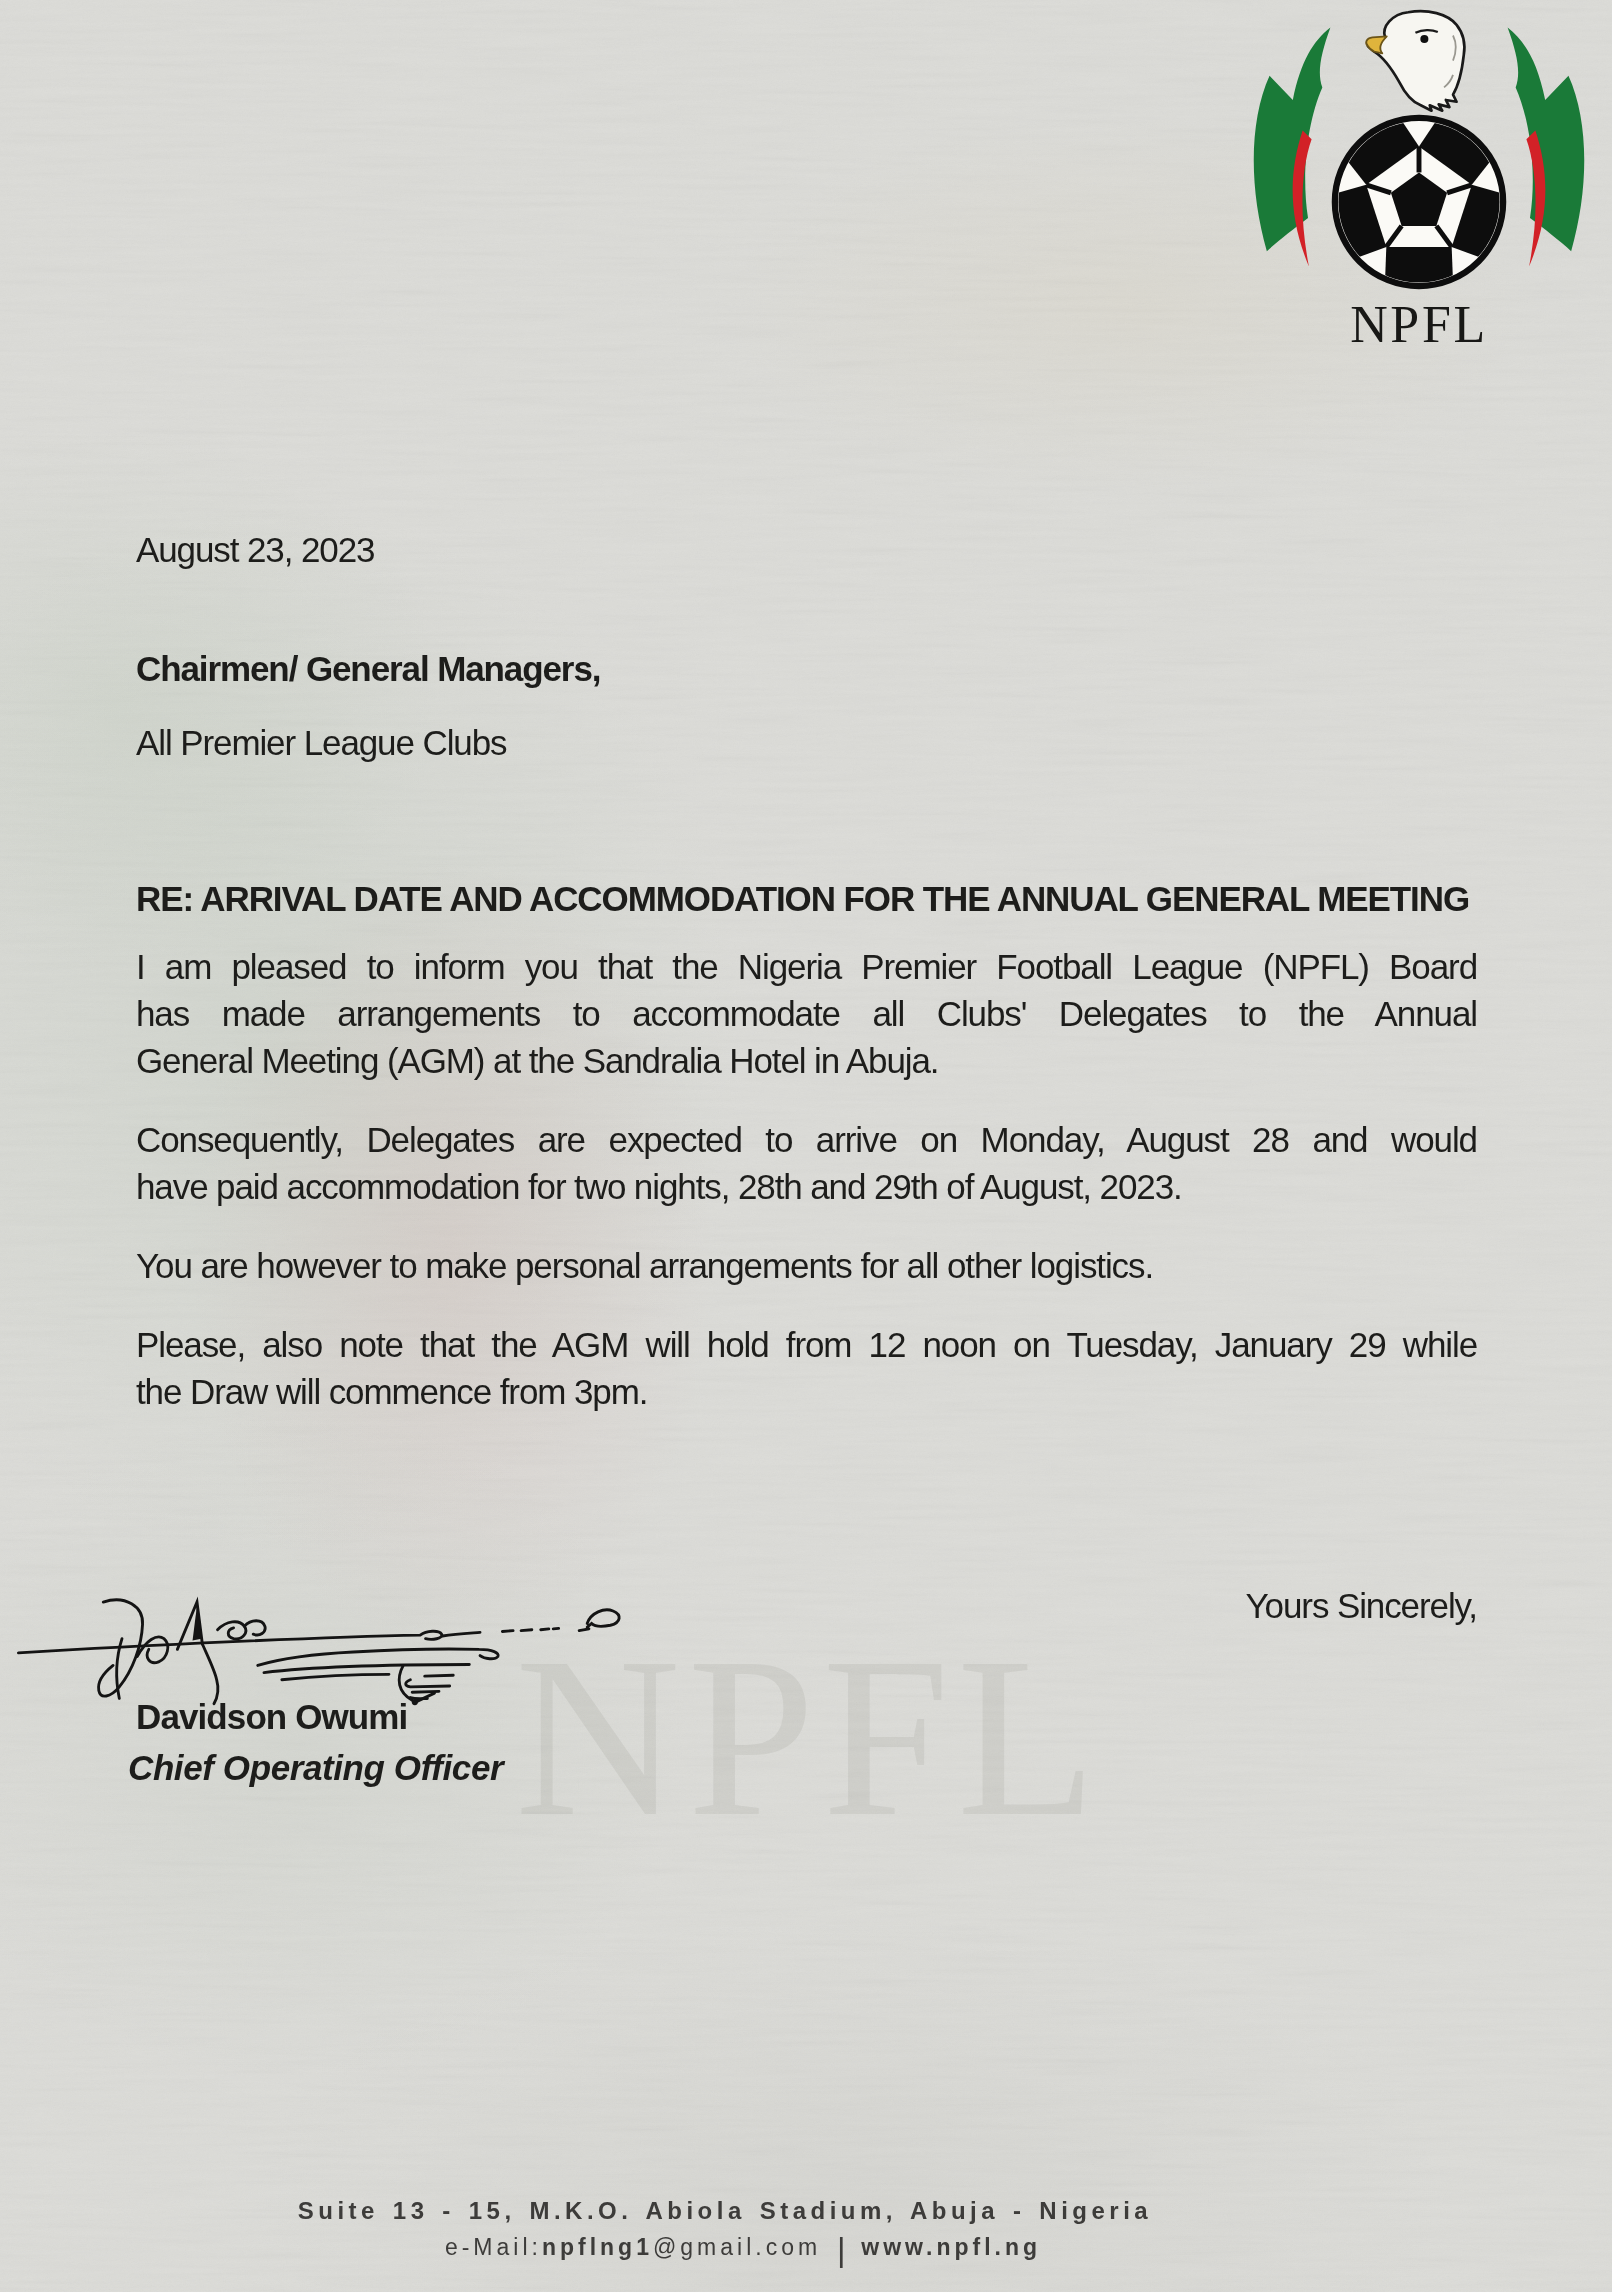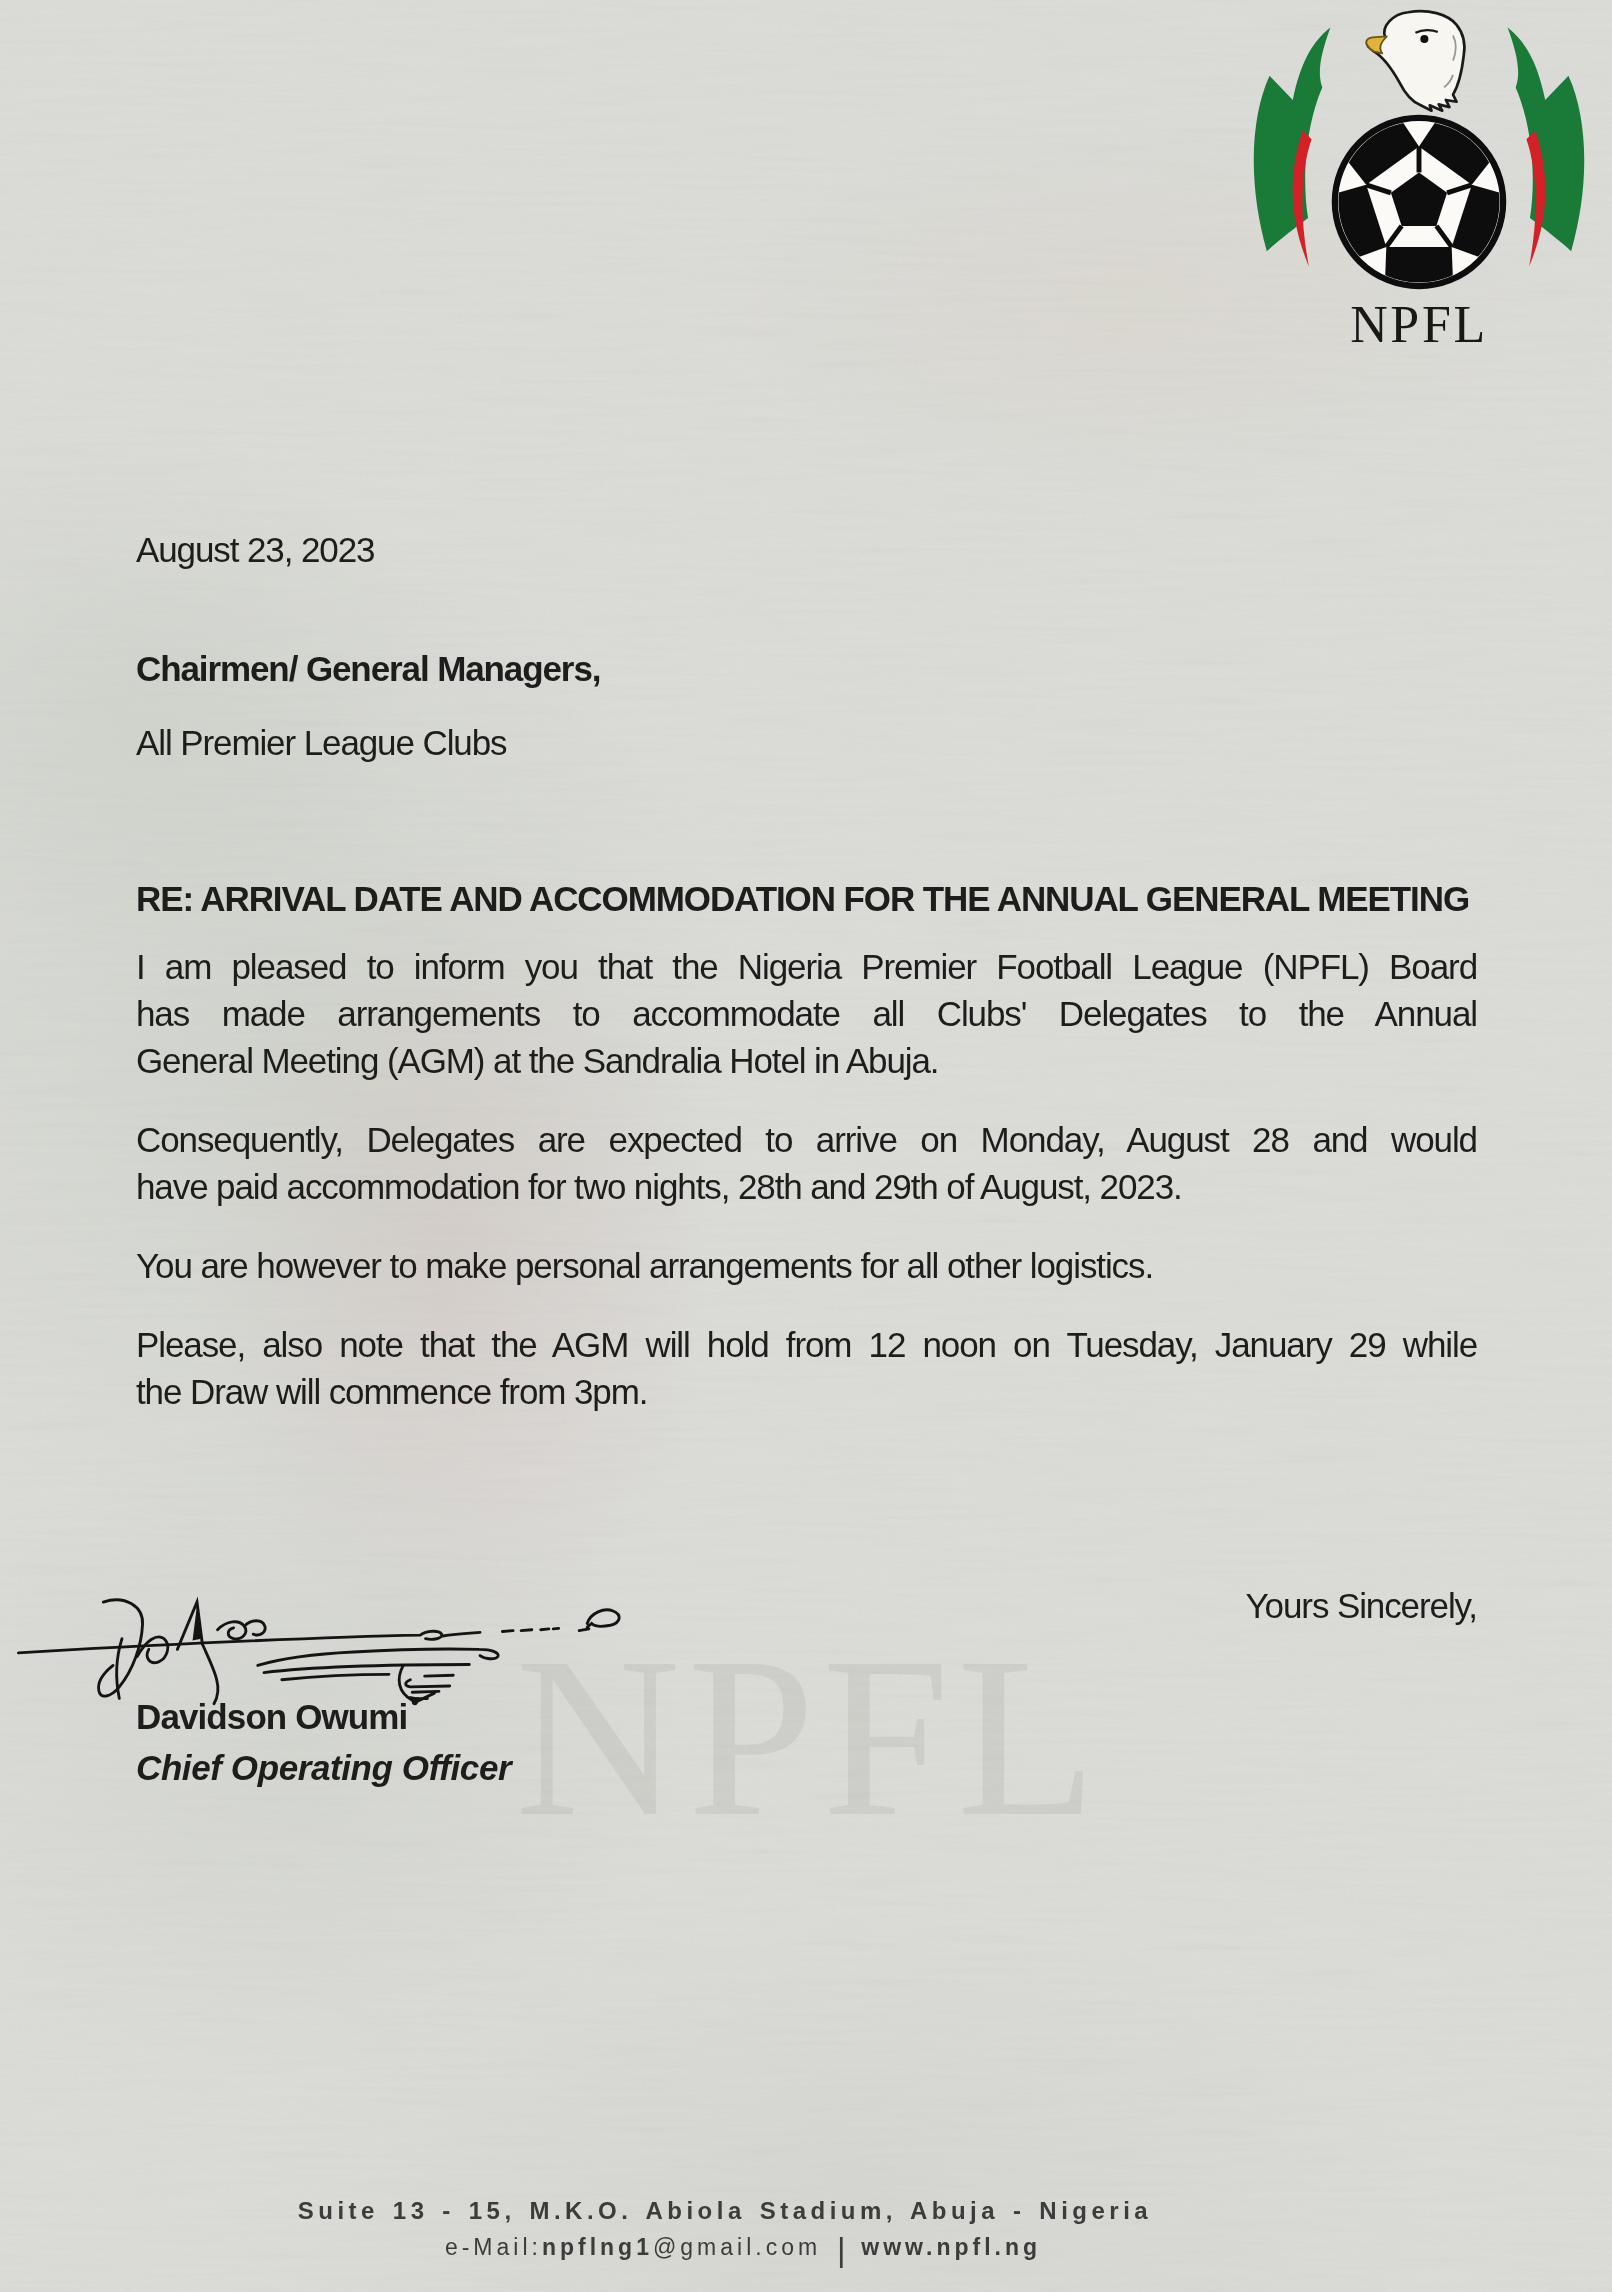--- a/index.html
+++ b/index.html
@@ -30,21 +30,21 @@
   .pline{height:47px;line-height:47px;}
   .pline.just{text-align:justify;text-align-last:justify;}
   .watermark{
     position:absolute;left:515px;top:1605px;
     font-family:"Liberation Serif",serif;
     font-size:229px;letter-spacing:7.2px;
     color:rgba(80,80,72,0.085);
     white-space:nowrap;pointer-events:none;
   }
   .sig-name{position:absolute;left:136px;top:1693px;font-size:35px;font-weight:700;letter-spacing:-0.9px;line-height:47px;}
-  .sig-title{position:absolute;left:136px;top:1744px;font-size:35px;font-weight:700;font-style:italic;letter-spacing:-0.4px;line-height:47px;}
+  .sig-title{position:absolute;left:128px;top:1744px;font-size:35px;font-weight:700;font-style:italic;letter-spacing:-0.4px;line-height:47px;}
   .footer{
     position:absolute;left:0;top:2196px;width:1450px;
     text-align:center;color:#3d3c3a;
   }
   .footer-address{
     font-size:24px;font-weight:700;letter-spacing:4.5px;word-spacing:2.7px;line-height:29px;
   }
   .footer-contact{
     font-size:23px;letter-spacing:4px;line-height:40px;margin-top:1.8px;font-weight:400;margin-left:36px;
   }

